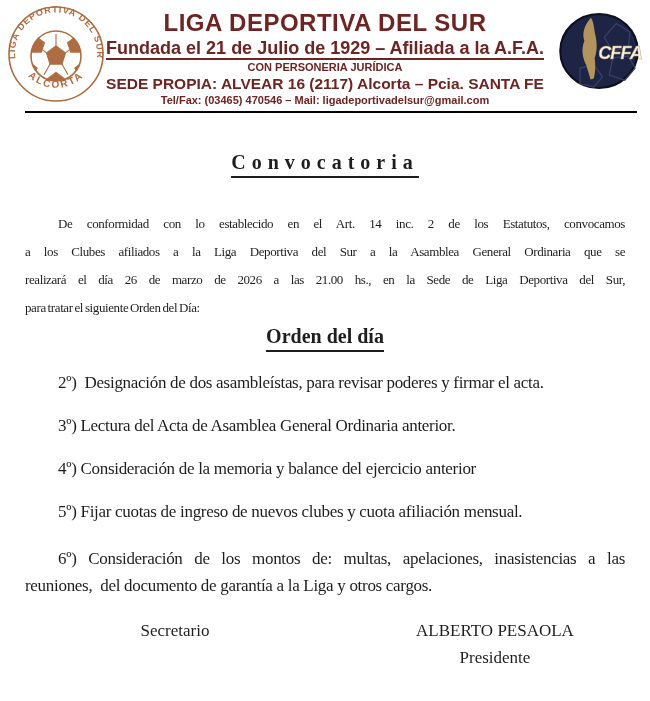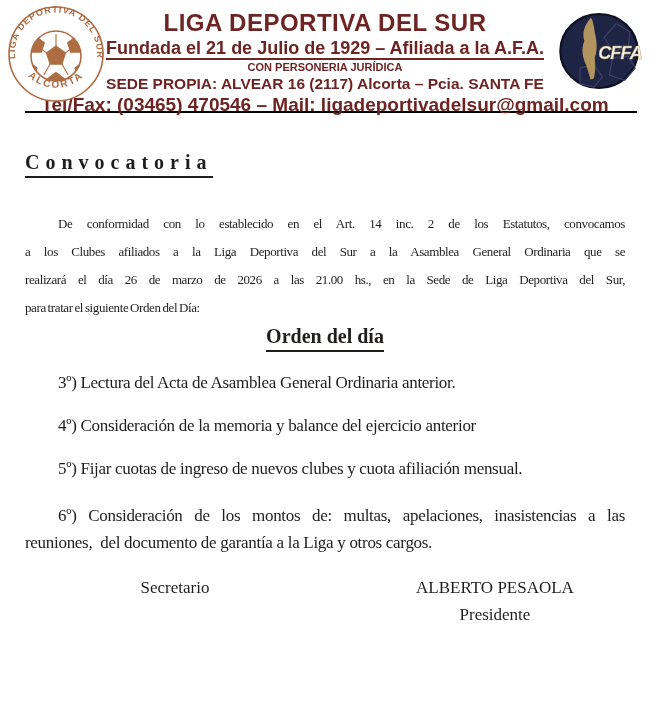--- a/index.html
+++ b/index.html
@@ -17,26 +17,26 @@
   
   .header { position: relative; height: 108px; font-family: "Liberation Sans", sans-serif; }
   .logo-left  { position: absolute; left: 6px;  top: 4px; width: 100px; height: 100px; }
   .logo-right { position: absolute; right: 6px; top: 8px; width: 90px;  height: 86px; }
   .header-text { padding-top: 10px; text-align: center; color: #6e2423; }
   .h-title { font-size: 24px; font-weight: bold; letter-spacing: 0.5px; line-height: 1.05; }
   .h-sub   { margin-top: 4px; font-size: 18px; font-weight: bold; line-height: 1.0; }
   .h-sub span { display: inline-block; border-bottom: 2px solid #6e2423; padding-bottom: 1px; }
   .h-l3 { margin-top: 1px; font-size: 11px; font-weight: bold; line-height: 1.15; }
   .h-l4 { margin-top: 1px; font-size: 15.5px; font-weight: bold; line-height: 1.15; }
-  .h-l5 { margin-top: 1px; font-size: 19px; font-weight: bold; line-height: 1.15; }
+  .h-l5 { margin-top: 1px; font-size: 11px; font-weight: bold; line-height: 1.15; }
   .rule { border: none; border-top: 2px solid #000; margin: 3px 13px 0 25px; }
 
   
   .doc { padding: 0 25px; }
-  .conv-wrap { margin-top: 37px; text-align: left; }
+  .conv-wrap { margin-top: 37px; text-align: center; }
   .conv {
     display: inline-block;
     font-size: 20px; font-weight: bold;
     letter-spacing: 6px;
     border-bottom: 2px solid #1f1e1d;
     padding-bottom: 2px;
     line-height: 1.2;
   }
   .intro { margin-top: 32px; font-size: 13px; line-height: 28px;
            letter-spacing: -0.4px; word-spacing: -1px; }
@@ -143,20 +143,21 @@
       <div class="jline">a los Clubes afiliados a la Liga Deportiva del Sur a la Asamblea General Ordinaria que se</div>
       <div class="jline">realizará el día 26 de marzo de 2026 a las 21.00 hs., en la Sede de Liga Deportiva del Sur,</div>
       <div class="lline">para tratar el siguiente Orden del Día:</div>
     </div>
 
     <div class="orden-wrap">
       <span class="orden">Orden del día</span>
     </div>
 
     <div class="items">
+      <div class="item">2º)  Designación de dos asambleístas, para revisar poderes y firmar el acta.</div>
       <div class="item">3º) Lectura del Acta de Asamblea General Ordinaria anterior.</div>
       <div class="item">4º) Consideración de la memoria y balance del ejercicio anterior</div>
       <div class="item">5º) Fijar cuotas de ingreso de nuevos clubes y cuota afiliación mensual.</div>
       <div class="item6">
         <div class="l1">6º) Consideración de los montos de: multas, apelaciones, inasistencias a las</div>
         <div class="l2">reuniones,  del documento de garantía a la Liga y otros cargos.</div>
       </div>
     </div>
 
     <div class="sigs">

